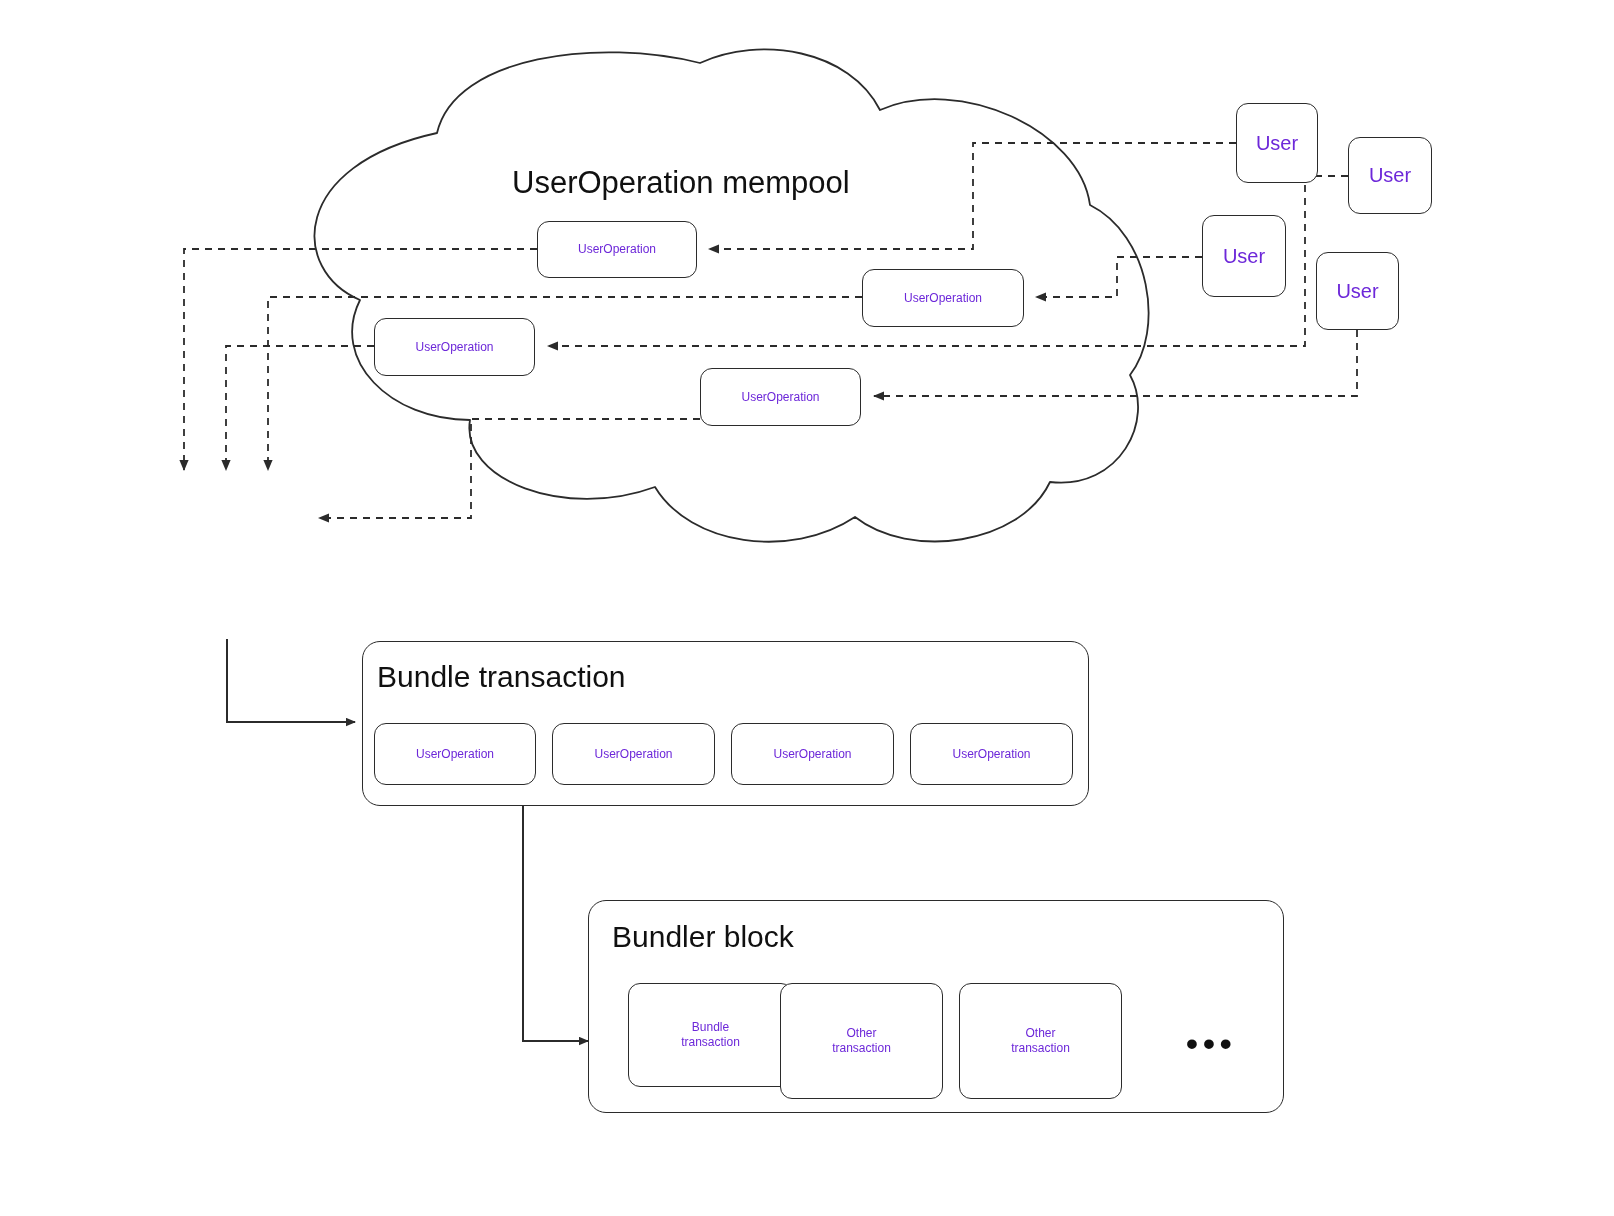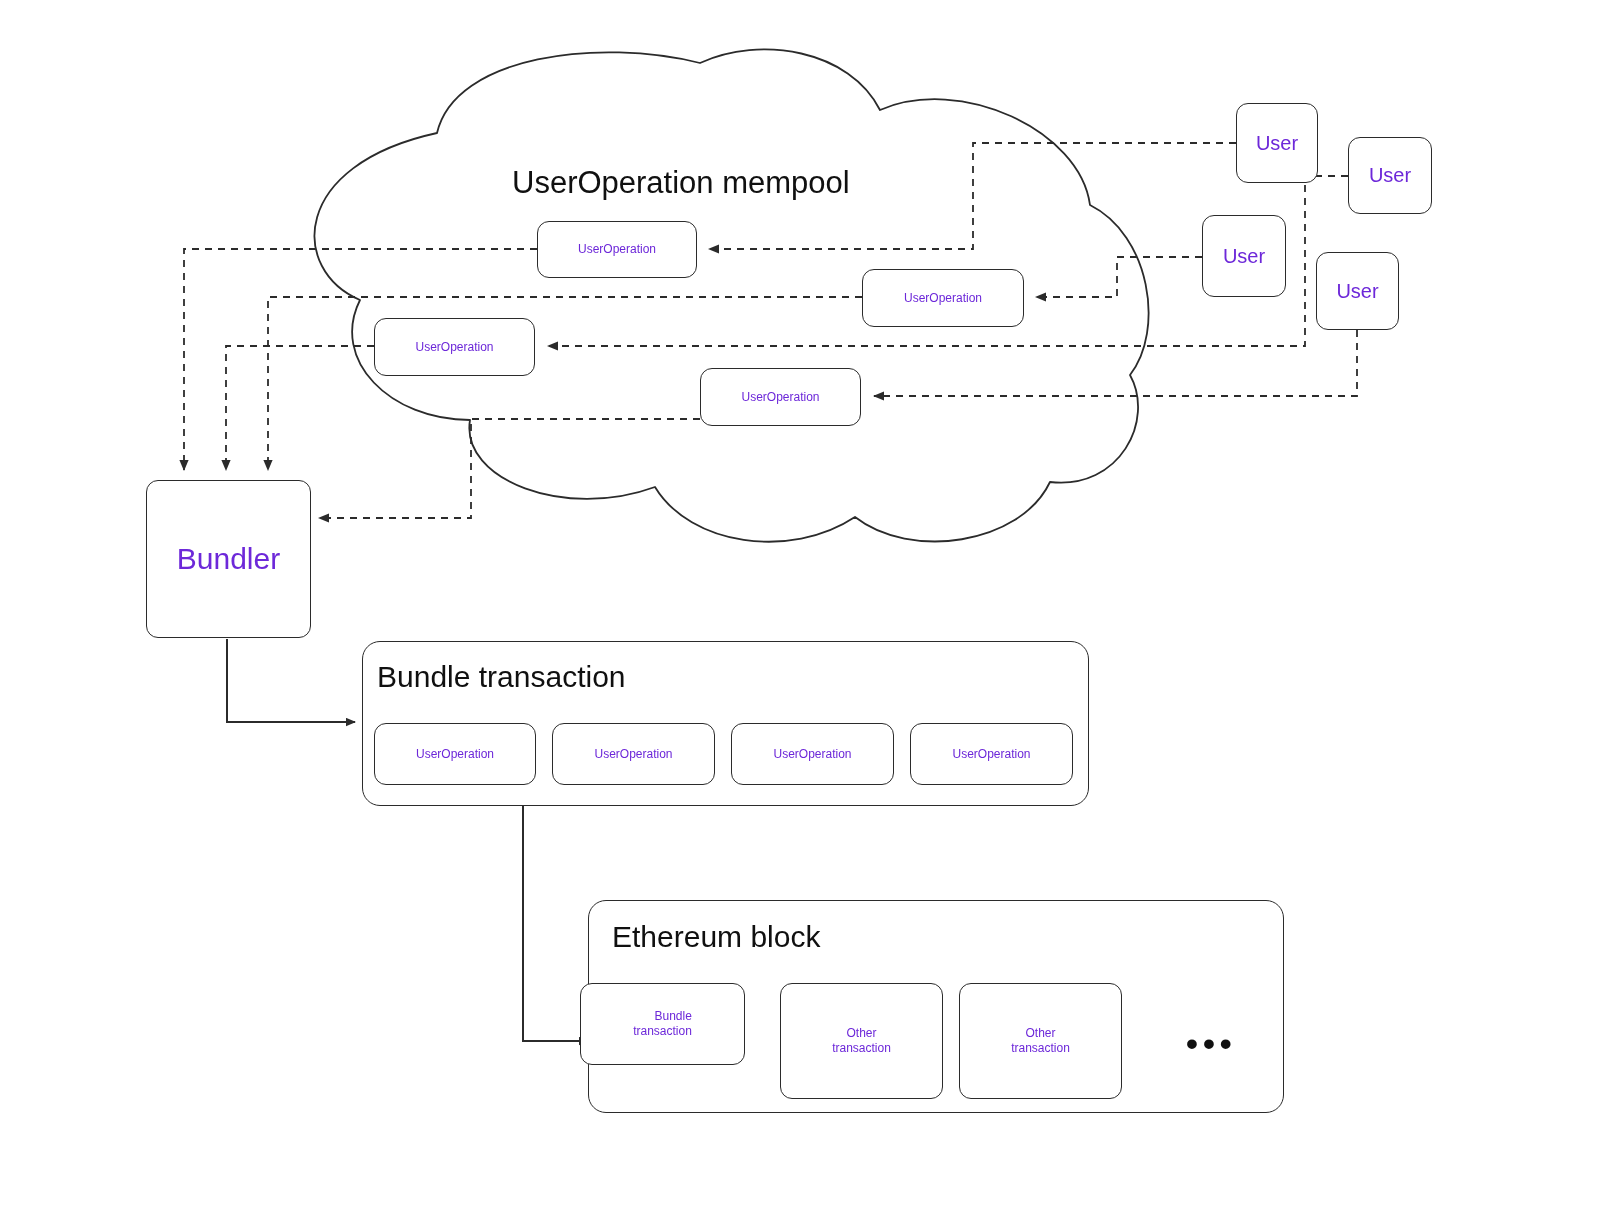--- a/index.html
+++ b/index.html
@@ -135,39 +135,38 @@
   <div class="node-box small-label" style="left:700px; top:368px; width:161px; height:58px;">UserOperation</div>
 
   <div class="node-box user-label" style="left:1236px; top:103px; width:82px; height:80px;">User</div>
 
   <div class="node-box user-label" style="left:1348px; top:137px; width:84px; height:77px;">User</div>
 
   <div class="node-box user-label" style="left:1202px; top:215px; width:84px; height:82px;">User</div>
 
   <div class="node-box user-label" style="left:1316px; top:252px; width:83px; height:78px;">User</div>
 
-  <div class="node-box big-label" style="left:146px; top:480px; width:165px; height:158px;">Bundler</div>
 
   <div class="container-box" style="left:362px; top:641px; width:727px; height:165px;"></div>
 
   <div class="container-title" style="left:377px; top:660px;">Bundle transaction</div>
 
   <div class="node-box small-label" style="left:374px; top:723px; width:162px; height:62px;">UserOperation</div>
 
   <div class="node-box small-label" style="left:552px; top:723px; width:163px; height:62px;">UserOperation</div>
 
   <div class="node-box small-label" style="left:731px; top:723px; width:163px; height:62px;">UserOperation</div>
 
   <div class="node-box small-label" style="left:910px; top:723px; width:163px; height:62px;">UserOperation</div>
 
   <div class="container-box" style="left:588px; top:900px; width:696px; height:213px;"></div>
 
-  <div class="container-title" style="left:612px; top:920px;">Ethereum block</div>
+  <div class="container-title" style="left:612px; top:920px;">Bundler block</div>
 
-  <div class="node-box small-label" style="left:580px; top:983px; width:165px; height:82px; white-space:pre-line;text-align:right;">Bundle
+  <div class="node-box small-label" style="left:628px; top:983px; width:165px; height:104px; white-space:pre-line;">Bundle
 transaction</div>
 
   <div class="node-box small-label" style="left:780px; top:983px; width:163px; height:116px; white-space:pre-line;">Other
 transaction</div>
 
   <div class="node-box small-label" style="left:959px; top:983px; width:163px; height:116px; white-space:pre-line;">Other
 transaction</div>
 
   <div class="ellipsis-mark" style="left:1186px; top:1026px;">•••</div>
 

